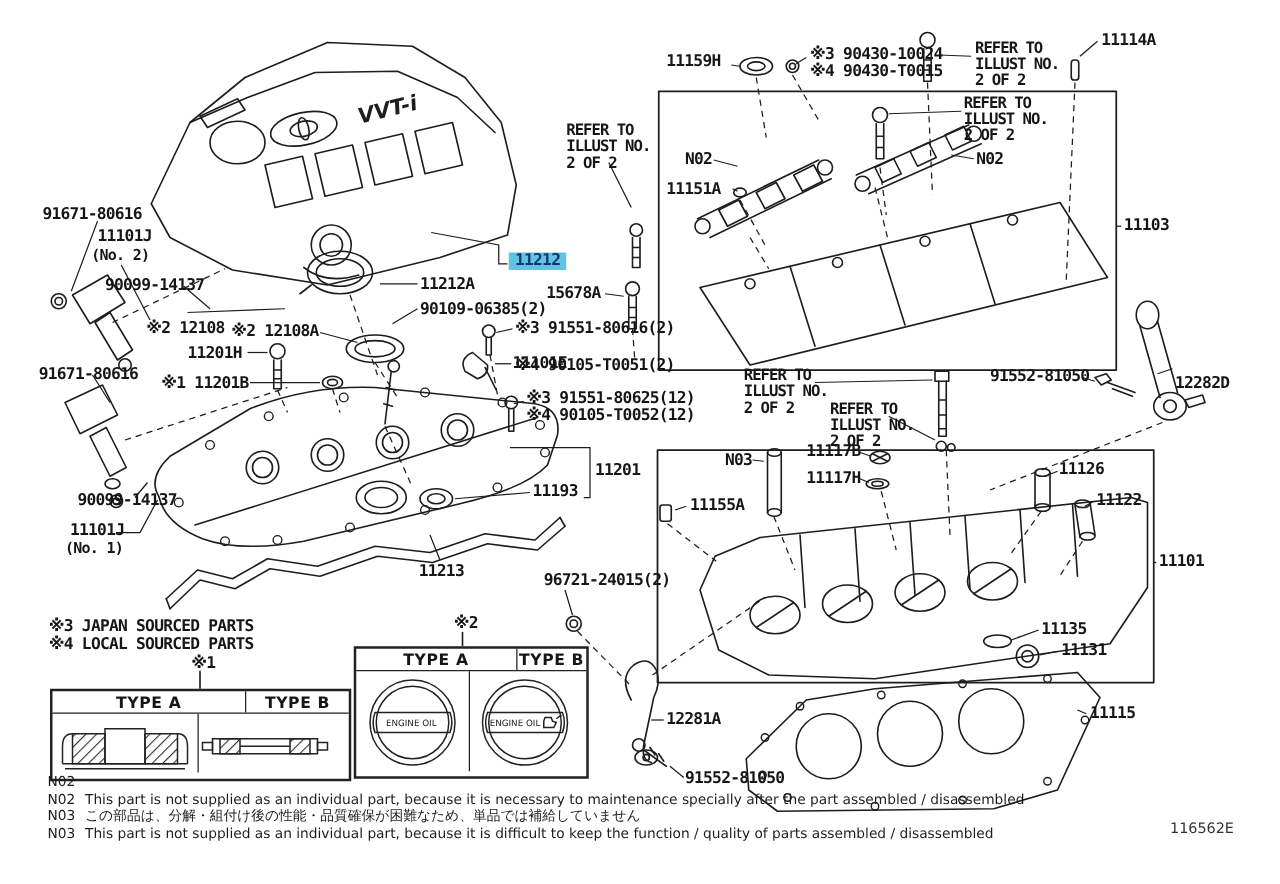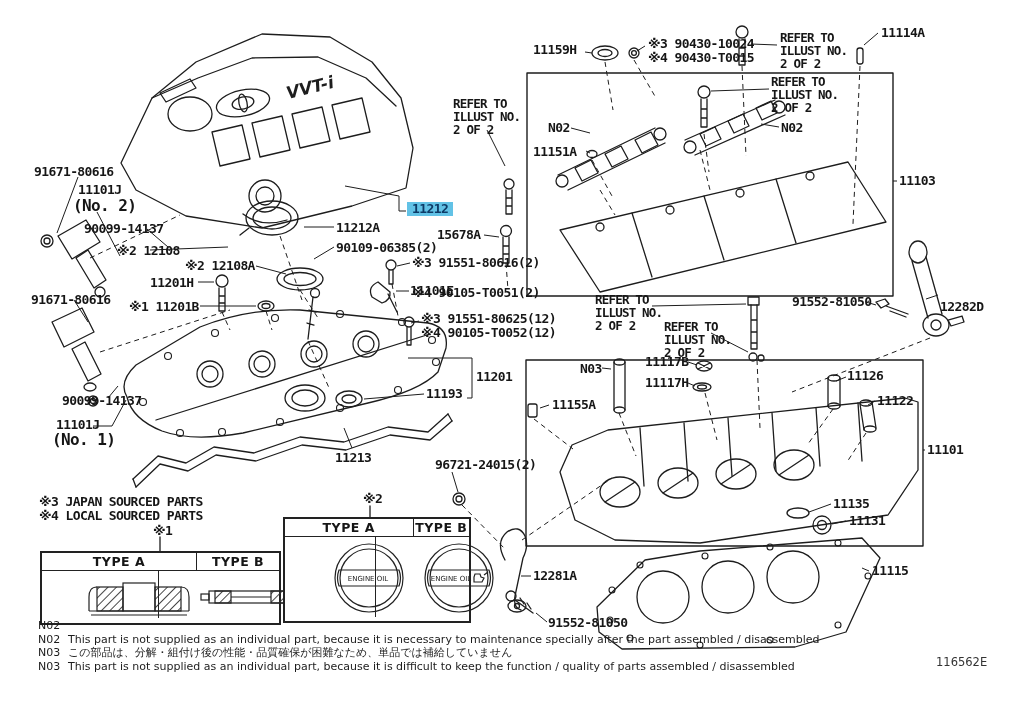--- a/index.html
+++ b/index.html
@@ -2,29 +2,29 @@
 <html><head>
 <meta charset="utf-8">
 <style>
   html,body{margin:0;padding:0;background:#fff;}
   #stage{position:relative;width:1024px;height:707px;background:#ffffff;overflow:hidden;
          font-family:"DejaVu Sans",sans-serif;}
   #art{position:absolute;left:0;top:0;}
   .lbl{position:absolute;font-family:"DejaVu Sans Mono","DejaVu Sans",monospace;
        font-weight:bold;font-size:13px;line-height:1.05;color:#161616;
        letter-spacing:-0.6px;white-space:pre-line;z-index:5;}
-  .lbl.sm{font-size:16px;}
+  .lbl.sm{font-size:12px;}
   .lbl.refer{font-size:12.5px;letter-spacing:-0.8px;}
   .lbl.hl{background:#62c2e6;color:#0d3a66;padding:0 5px;}
   .tbl{position:absolute;border:2px solid #222;background:#fff;z-index:4;}
   .tbl .hdr{display:flex;border-bottom:1.6px solid #222;}
   .tbl .hcell{flex:1;text-align:center;font-family:"DejaVu Sans","Liberation Sans",sans-serif;
        font-size:12.5px;font-weight:bold;color:#161616;padding:1px 0;letter-spacing:0.5px;margin-left:36px;}
   .tbl .hcell + .hcell{border-left:1.6px solid #222;}
-  .tbl .body{position:relative;padding-left:39px;}
+  .tbl .body{position:relative;}
   .vdiv{position:absolute;top:0;bottom:0;width:0;border-left:1.6px solid #222;}
   #notes{position:absolute;left:38px;top:619px;width:950px;z-index:5;}
   .note-row{display:flex;font-size:11px;line-height:13.6px;color:#1c1c1c;
        font-family:"DejaVu Sans",sans-serif;}
   .note-code{width:30px;flex:0 0 30px;}
   #doc-code{position:absolute;left:936px;top:655px;font-size:11.5px;color:#333;
        font-family:"DejaVu Sans",sans-serif;z-index:5;}
 </style>
 </head>
 <body>
@@ -299,21 +299,21 @@
       <path d="M534,419 L573,449"></path>
       <path d="M522,540 L612,478"></path>
       <path d="M462,505 L506,550"></path>
     </g>
   </svg>
 
   <div class="lbl" style="left:34px;top:165px">91671-80616</div>
   <div class="lbl" style="left:78px;top:183px">11101J</div>
   <div class="lbl sm" style="left:73px;top:198px">(No. 2)</div>
   <div class="lbl" style="left:84px;top:222px">90099-14137</div>
-  <div class="lbl" style="left:117px;top:244px">※2 12108</div>
+  <div class="lbl" style="left:117px;top:256px">※2 12108</div>
   <div class="lbl" style="left:185px;top:259px">※2 12108A</div>
   <div class="lbl" style="left:150px;top:276px">11201H</div>
   <div class="lbl" style="left:129px;top:300px">※1 11201B</div>
   <div class="lbl" style="left:31px;top:293px">91671-80616</div>
   <div class="lbl" style="left:62px;top:394px">90099-14137</div>
   <div class="lbl" style="left:56px;top:418px">11101J</div>
   <div class="lbl sm" style="left:52px;top:432px">(No. 1)</div>
   <div class="lbl" style="left:335px;top:451px">11213</div>
   <div class="lbl hl" style="left:407px;top:202px">11212</div>
   <div class="lbl" style="left:336px;top:221px">11212A</div>

